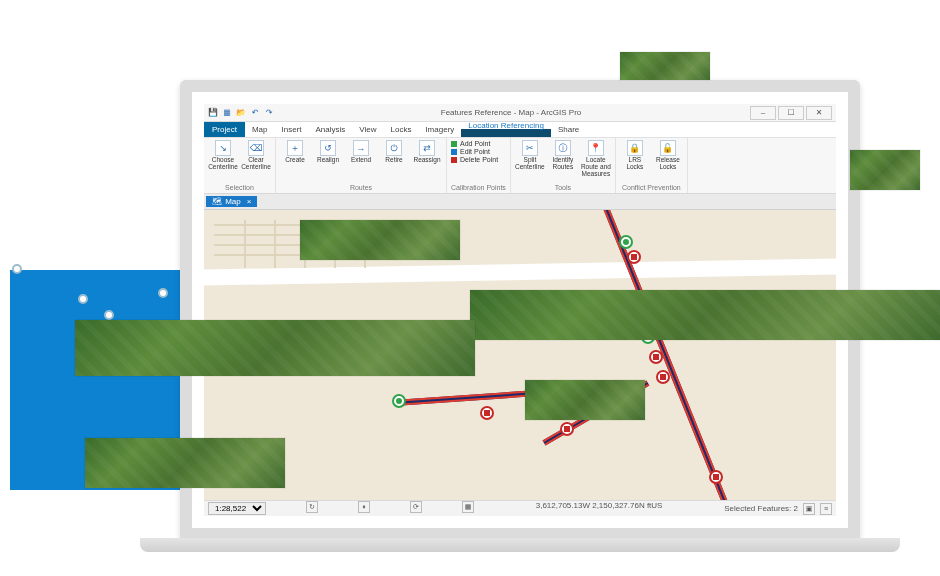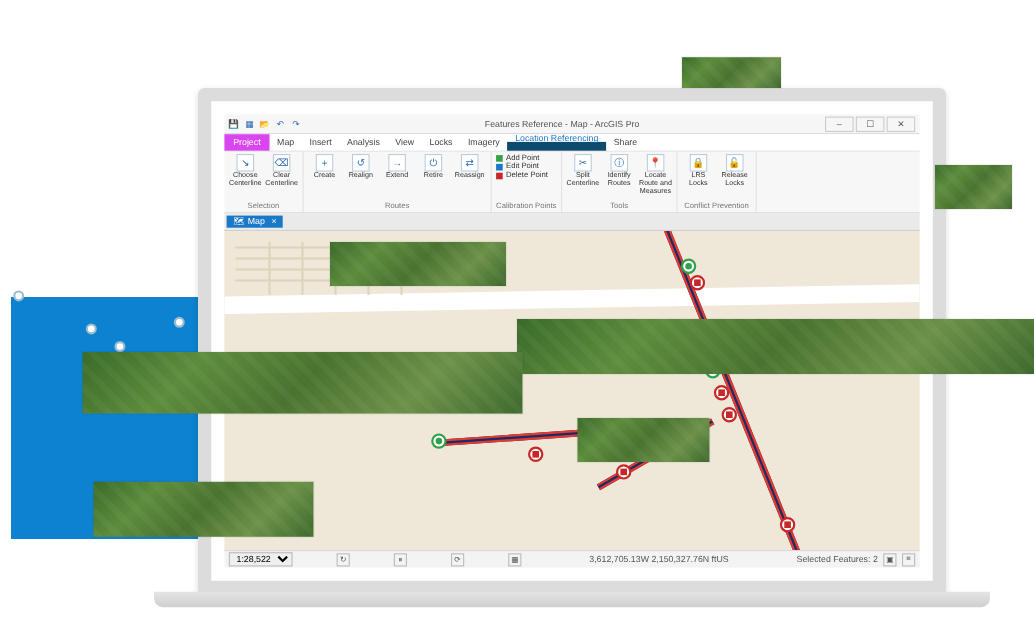--- a/index.html
+++ b/index.html
@@ -17,21 +17,21 @@
 
   
   .app { position: absolute; left: 12px; right: 12px; top: 12px; bottom: 12px; display: flex; flex-direction: column; font-size: 8px; color: #333; }
   .titlebar { height: 18px; background: #f6f6f6; border-bottom: 1px solid #dadada; display: flex; align-items: center; padding: 0 4px; font-size: 8px; color: #555; }
   .titlebar .qat { display: flex; gap: 4px; }
   .titlebar .qat span { width: 10px; height: 10px; display: inline-flex; align-items: center; justify-content: center; font-size: 8px; color: #2a6ab0; }
   .titlebar .title { flex: 1; text-align: center; }
   .titlebar .winbtn { width: 26px; height: 14px; border: 1px solid #ccc; margin-left: 2px; display: inline-flex; align-items: center; justify-content: center; font-size: 8px; }
 
   .menubar { height: 16px; background: #fff; border-bottom: 1px solid #e0e0e0; display: flex; align-items: stretch; font-size: 8px; }
-  .menubar .proj { background: #d946ef; color: #fff; padding: 0 8px; display: flex; align-items: center; }
+  .menubar .proj { background: #0369a1; color: #fff; padding: 0 8px; display: flex; align-items: center; }
   .menubar .tab { padding: 0 7px; display: flex; align-items: center; color: #444; }
   .menubar .tab.active { color: #1978c8; border-bottom: 8px solid #0c4a6e; text-align: center; }
 
   .ribbon { height: 56px; background: #f7f7f7; border-bottom: 1px solid #d8d8d8; display: flex; align-items: stretch; font-size: 7px; }
   .rgroup { border-right: 1px solid #e2e2e2; padding: 2px 4px; display: flex; flex-direction: column; }
   .rgroup .row { flex: 1; display: flex; align-items: flex-start; gap: 3px; }
   .rgroup .glabel { text-align: center; color: #777; font-size: 7px; padding-top: 1px; }
   .rbtn { display: flex; flex-direction: column; align-items: center; gap: 1px; width: 30px; }
   .rbtn .ic { width: 16px; height: 16px; border: 1px solid #bcd; background: #fff; display:flex;align-items:center;justify-content:center;font-size:9px;color:#2a6ab0; }
   .rbtn .lbl { font-size: 6.5px; text-align: center; line-height: 1.05; color: #333; }
@@ -45,21 +45,21 @@
 
   .canvas { flex:1; position:relative; background:#efe8d8; overflow:hidden; }
   .road-white { position:absolute; background:#fff; }
   .pipe { position:absolute; height:6px; background:#1a2a6b; border-top:2px solid #e03b2e; border-bottom:2px solid #e03b2e; transform-origin:left center; }
   .marker { position:absolute; width:14px; height:14px; border-radius:50%; background:#fff; border:2px solid #2fa24a; display:flex;align-items:center;justify-content:center;font-size:8px; }
   .marker.red { border-color:#c62828; }
   .marker.red::after { content:""; width:6px;height:6px;background:#c62828; }
   .marker.green::after { content:""; width:6px;height:6px;background:#2fa24a;border-radius:50%; }
   .street { position:absolute; background:#ddd4bb; height:2px; }
 
-  .statusbar { height:16px; background:#f3f3f3; border-top:1px solid #dadada; display:flex; align-items:center; font-size:8px; color:#555; padding:0 4px;gap:38px; }
+  .statusbar { height:16px; background:#f3f3f3; border-top:1px solid #dadada; display:flex; font-size:8px; color:#555; padding:0 4px;gap:38px; }
   .statusbar .scale { display:flex; align-items:center; gap:2px; }
   .statusbar .scale select { font-size:8px; border:1px solid #bbb; padding:0 2px; }
   .statusbar .mini { width:12px;height:12px;border:1px solid #bbb;margin-left:2px;display:inline-flex;align-items:center;justify-content:center;font-size:7px; }
   .statusbar .coord { flex:1; text-align:center; }
   .statusbar .right { display:flex; align-items:center; gap:3px; }
 
   
   .aerial { position:absolute; background: linear-gradient(135deg,#3a6b2a 0%,#5d8c3c 25%,#4a7330 50%,#6b9148 75%,#3f6a2e 100%); z-index:10; box-shadow:0 0 0 1px rgba(0,0,0,.05); }
   .aerial::before { content:""; position:absolute; inset:0; background: repeating-linear-gradient(45deg, rgba(255,255,255,.04) 0 6px, transparent 6px 14px); }
 

